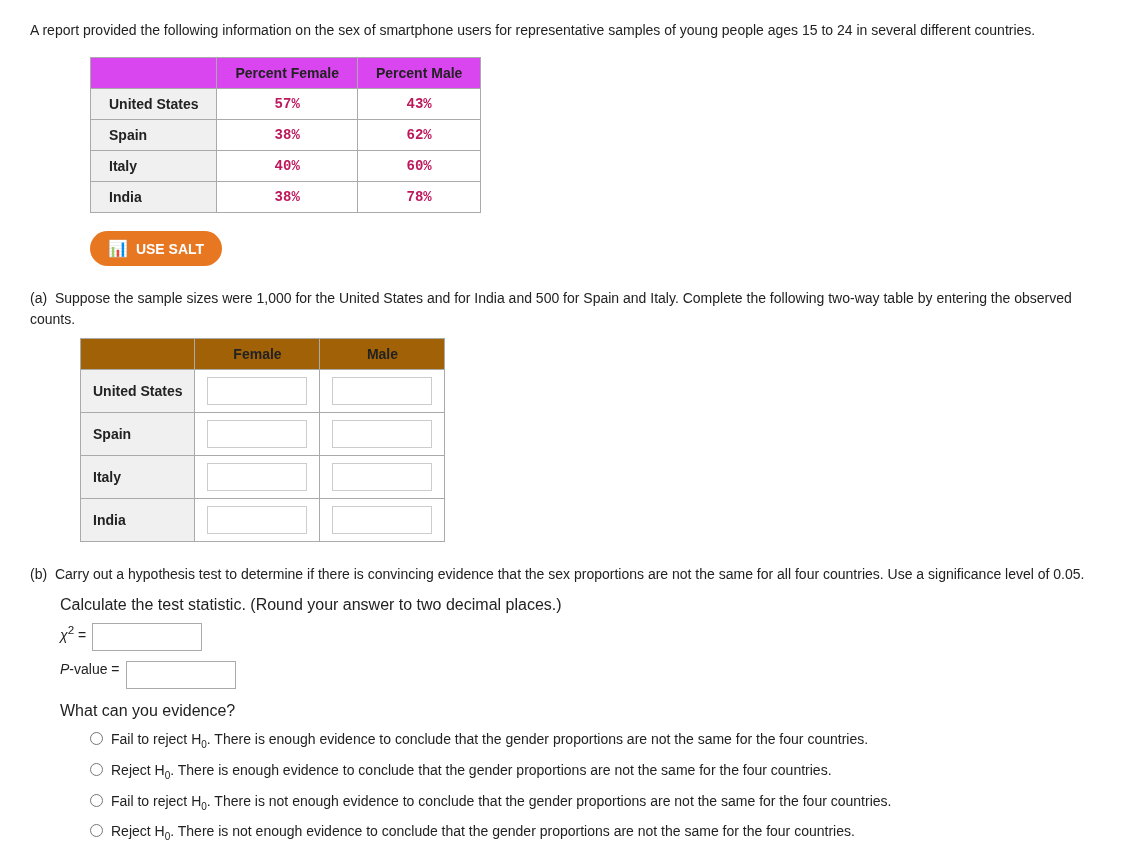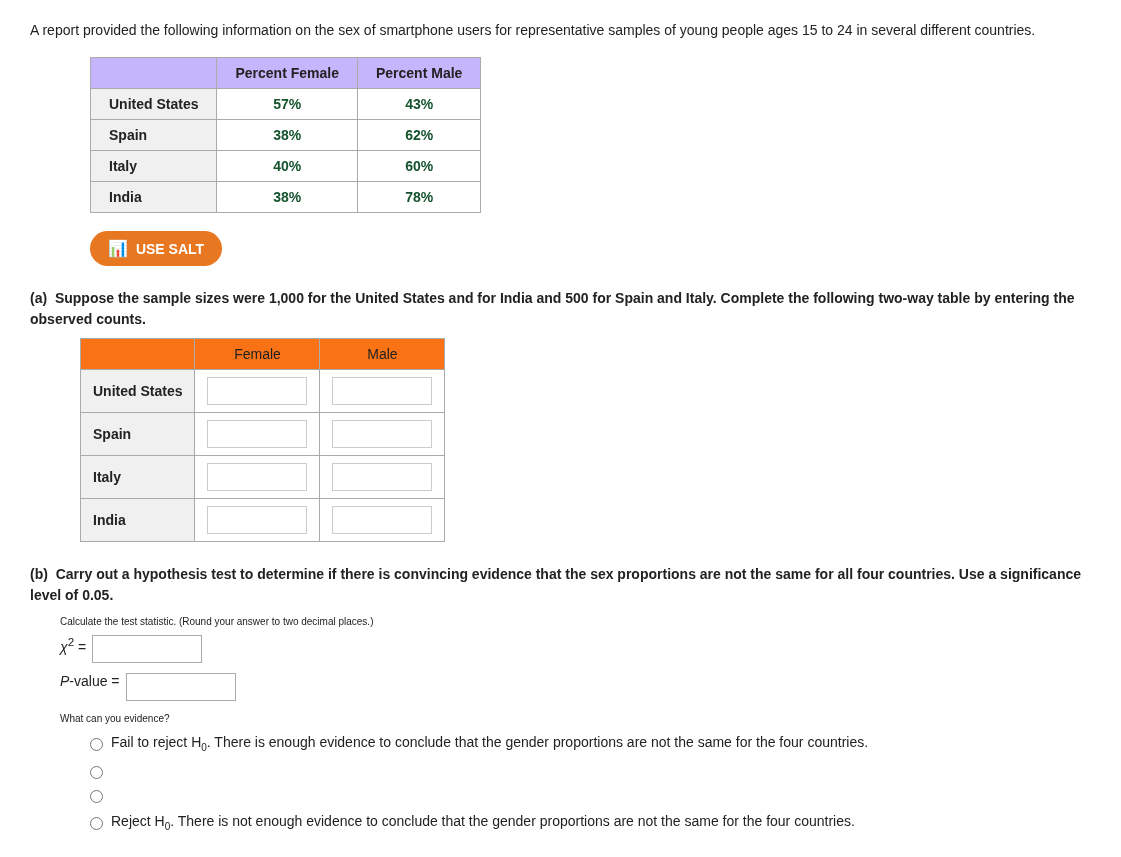--- a/index.html
+++ b/index.html
@@ -20,31 +20,32 @@
       border-collapse: collapse;
       margin-bottom: 18px;
       margin-left: 60px;
     }
     .data-table th, .data-table td {
       border: 1px solid #aaa;
       padding: 7px 18px;
       text-align: center;
     }
     .data-table th {
-      background: #c4b5fd;
+      background: #d946ef;
       font-weight: bold;
     }
     .data-table td:first-child {
       font-weight: bold;
       text-align: left;
       background: #f0f0f0;
     }
     .data-table td.orange {
-      color: #14532d;
-      font-weight: bold;
+      color: #be185d;
+      font-weight: bold;
+      font-family: Liberation Mono, monospace;
     }
     
     .use-salt-btn {
       display: inline-flex;
       align-items: center;
       background: #e87722;
       color: #fff;
       border: none;
       border-radius: 20px;
       padding: 8px 18px;
@@ -53,41 +54,41 @@
       cursor: pointer;
       margin-left: 60px;
       margin-bottom: 22px;
       gap: 8px;
     }
     .use-salt-btn .salt-icon {
       font-size: 16px;
     }
     
     .part-label {
-      font-weight: bold;
+      font-weight: normal;
       margin-bottom: 8px;
       line-height: 1.5;
     }
     .part-section {
       margin-bottom: 22px;
     }
     
     .twoway-table {
       border-collapse: collapse;
       margin-left: 50px;
       margin-top: 8px;
       margin-bottom: 20px;
     }
     .twoway-table th, .twoway-table td {
       border: 1px solid #aaa;
       padding: 7px 12px;
     }
     .twoway-table th {
-      background: #f97316;
-      font-weight: normal;
+      background: #a16207;
+      font-weight: bold;
       text-align: center;
     }
     .twoway-table td:first-child {
       font-weight: bold;
       background: #f0f0f0;
     }
     .twoway-table td input {
       border: 1px solid #ccc;
       width: 100px;
       height: 28px;
@@ -105,31 +106,31 @@
       margin: 6px 0 10px 0;
     }
     .calc-row input {
       border: 1px solid #aaa;
       width: 110px;
       height: 28px;
       padding: 2px 6px;
       font-size: 13px;
     }
     .calc-label {
-      font-size: 10px;
+      font-size: 16px;
       line-height: 1.5;
     }
     
     .radio-group {
       margin-top: 6px;
       margin-left: 30px;
     }
     .radio-option {
       display: flex;
-      align-items: center;
+      align-items: flex-start;
       gap: 8px;
       margin-bottom: 8px;
       line-height: 1.5;
     }
     .radio-option input[type="radio"] {
       margin-top: 3px;
       flex-shrink: 0;
     }
     sub {
       font-size: 10px;
@@ -238,23 +239,25 @@
       <input type="text" style="">
     </div>
     <p class="calc-label">What can you evidence?</p>
     <div class="radio-group" id="radio-group">
     <div class="radio-option">
           <input type="radio" name="conclude" style="">
           <span>Fail to reject H<sub>0</sub>. There is enough evidence to conclude that the gender proportions are not the same for the four countries.</span>
         </div>
         <div class="radio-option">
           <input type="radio" name="conclude" style="">
+          <span>Reject H<sub>0</sub>. There is enough evidence to conclude that the gender proportions are not the same for the four countries.</span>
         </div>
         <div class="radio-option">
           <input type="radio" name="conclude" style="">
+          <span>Fail to reject H<sub>0</sub>. There is not enough evidence to conclude that the gender proportions are not the same for the four countries.</span>
         </div>
         <div class="radio-option">
           <input type="radio" name="conclude" style="">
           <span>Reject H<sub>0</sub>. There is not enough evidence to conclude that the gender proportions are not the same for the four countries.</span>
         </div>
       </div>
   </div>
 </div>
 
 

